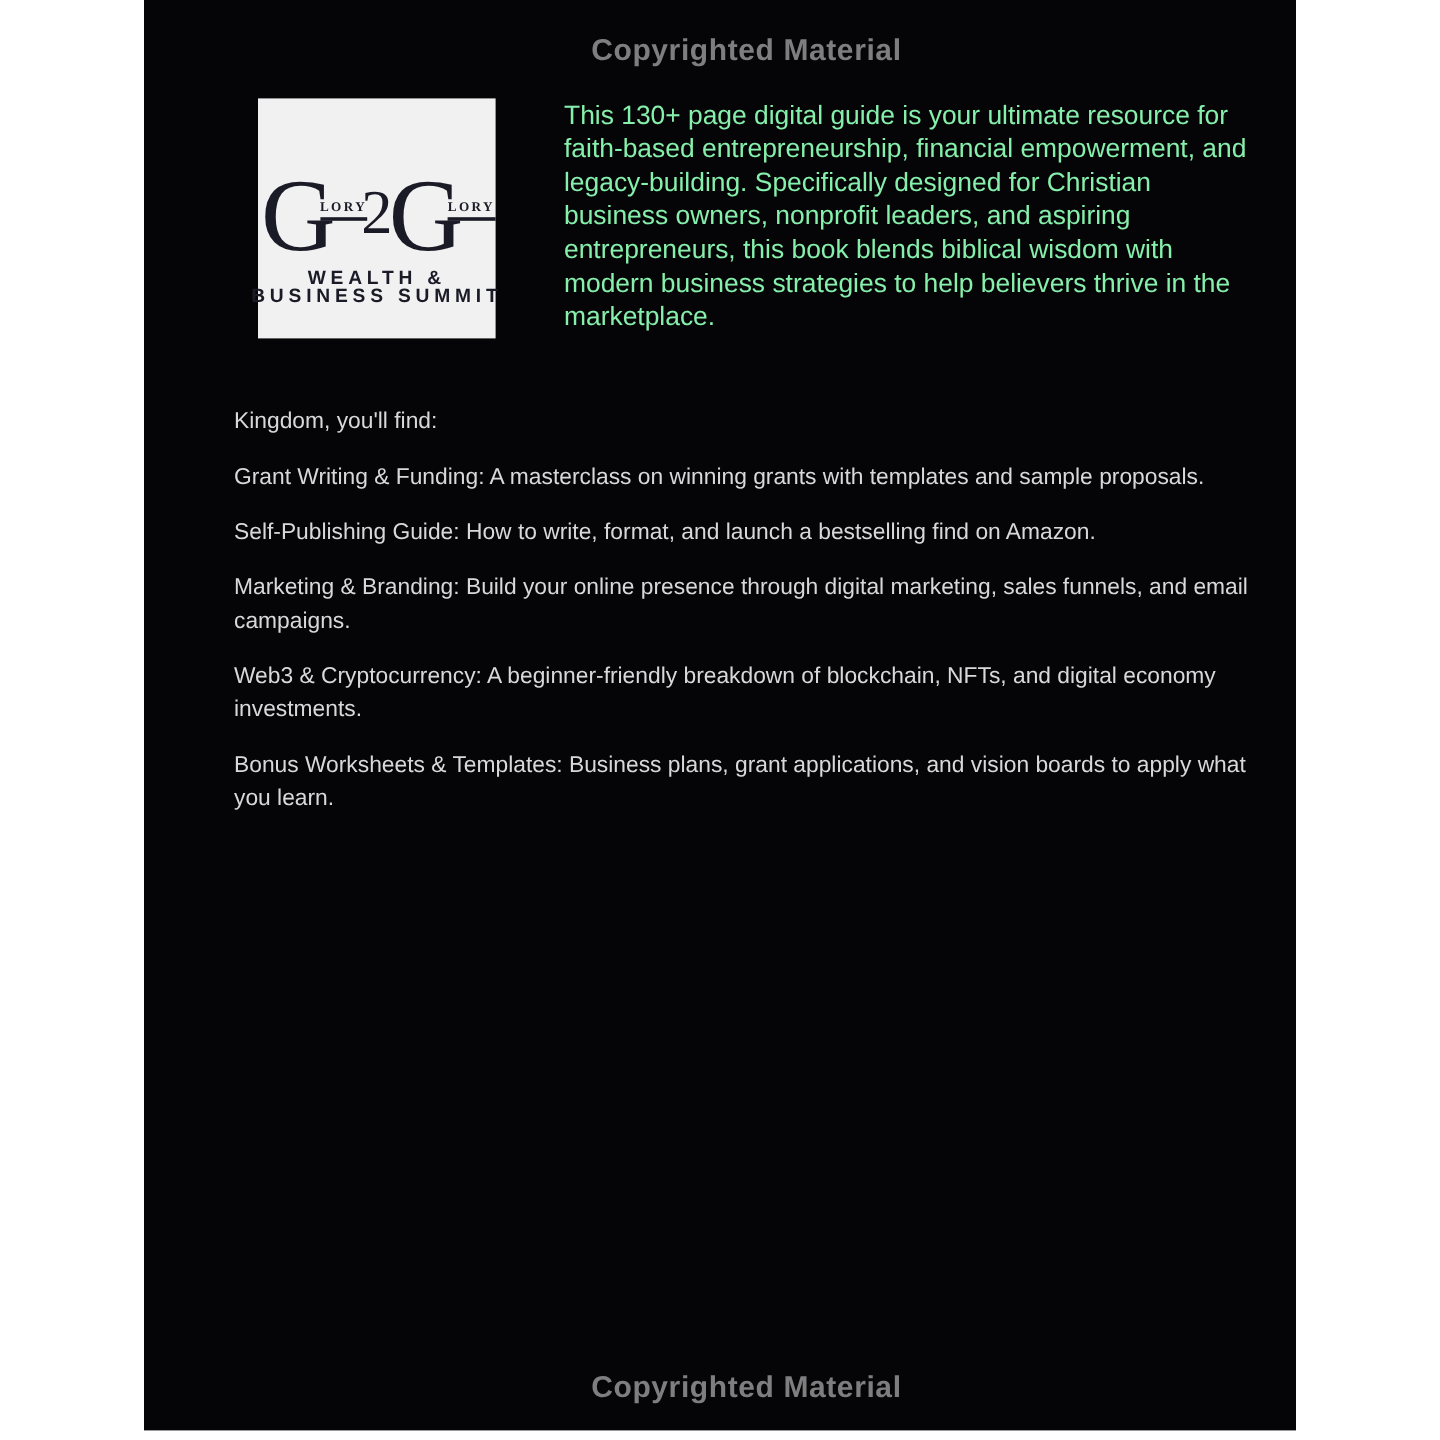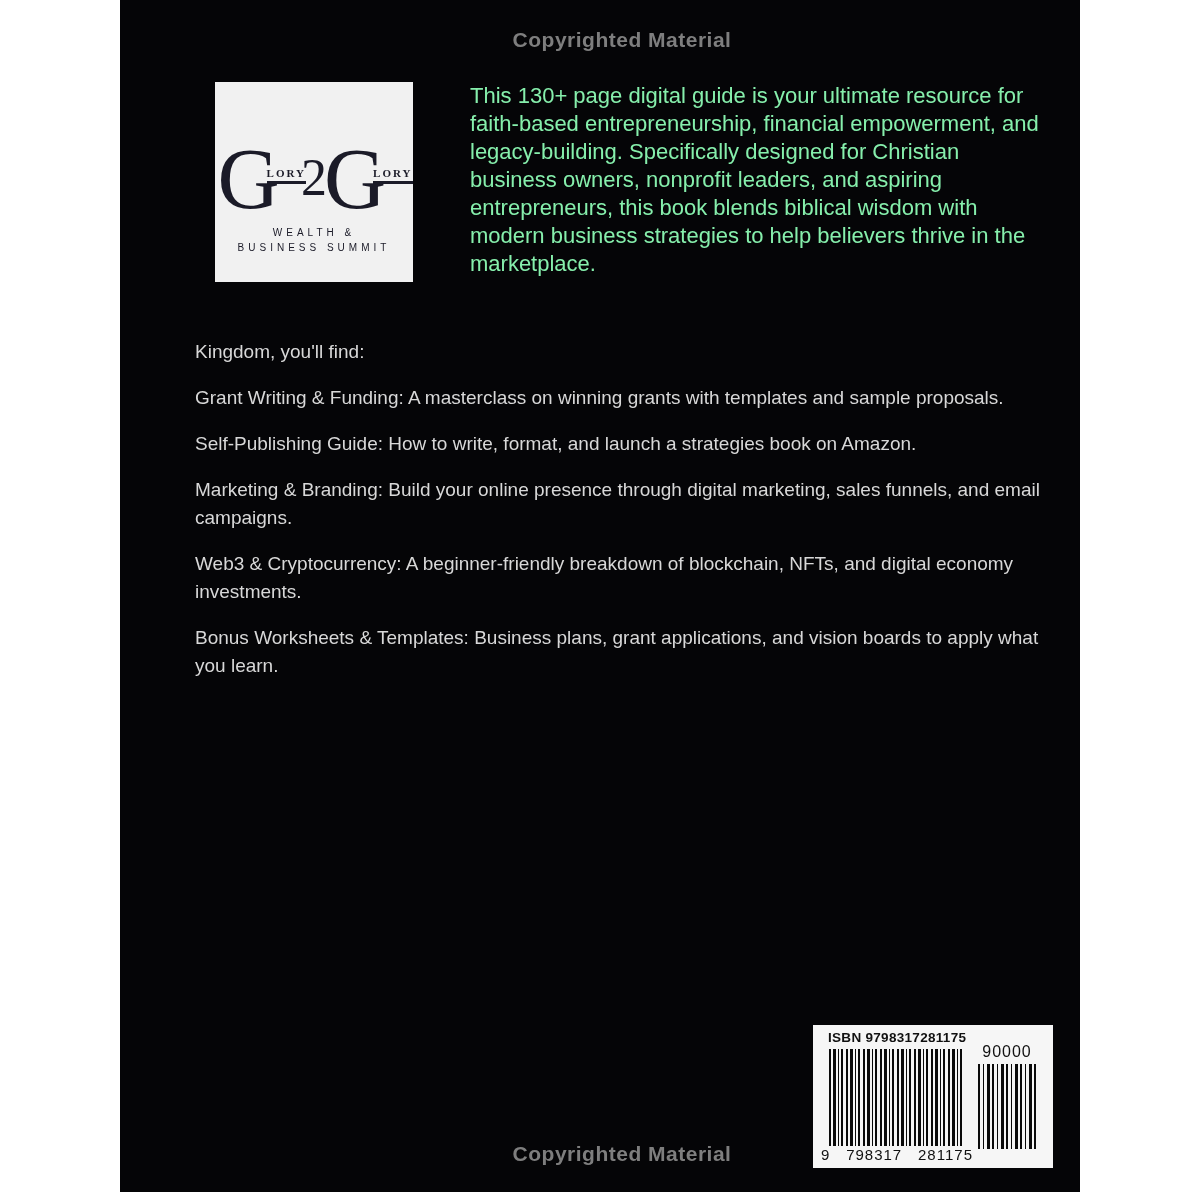--- a/index.html
+++ b/index.html
@@ -8,21 +8,21 @@
   .canvas {
     position: relative; width: 1200px; height: 1200px;
     background: #ffffff; overflow: hidden; margin: 0 auto;
   }
   .book {
     position: absolute; left: 120px; top: 0; width: 960px; height: 1192px;
     background: #050507;
   }
   .watermark {
     position: absolute; left: 0; right: 0; text-align: center;
-    color: #7e7e7e; font-size: 21px; font-weight: bold; letter-spacing: 0.5px; margin-left: 44px;
+    color: #7e7e7e; font-size: 25px; font-weight: bold; letter-spacing: 0.5px; margin-left: 44px;
   }
   .wm-top { top: 28px; }
   .wm-bottom { top: 1142px; }
 
   
   .logo-box {
     position: absolute; left: 95px; top: 82px; width: 198px; height: 200px;
     background: #f1f1f1;
   }
   .logo-inner {
@@ -39,21 +39,21 @@
     letter-spacing: 2px; color: #1b1b28; border-bottom: 3px solid #1b1b28;
     padding-bottom: 2px; margin: 0 -2px 0 -13px; transform: translateY(-4px);
     z-index: 2; white-space: nowrap;
   }
   .numeral2 {
     font-family: "Liberation Serif", serif; font-size: 52px; line-height: 1;
     color: #1b1b28; margin: 0 -3px; transform: translateY(-2px); z-index: 1;
   }
   .summit { margin-top: 9px; text-align: center; }
   .summit-line {
-    font-size: 10px; font-weight: normal; letter-spacing: 4px;
+    font-size: 16px; font-weight: bold; letter-spacing: 4px;
     color: #1b1b28; line-height: 15px; white-space: nowrap;
   }
 
   
   .desc {
     position: absolute; left: 350px; top: 82px; width: 578px;
     color: #86efac; font-size: 22px; line-height: 28px;
   }
 
   
@@ -117,36 +117,23 @@
           <div class="summit-line">BUSINESS SUMMIT</div>
         </div>
       </div>
     </div>
 
     <div class="desc">This 130+ page digital guide is your ultimate resource for faith-based entrepreneurship, financial empowerment, and legacy-building. Specifically designed for Christian business owners, nonprofit leaders, and aspiring entrepreneurs, this book blends biblical wisdom with modern business strategies to help believers thrive in the marketplace.</div>
 
     <div class="content">
       <p>Kingdom, you'll find:</p>
       <p>Grant Writing &amp; Funding: A masterclass on winning grants with templates and sample proposals.</p>
-      <p>Self-Publishing Guide: How to write, format, and launch a strategies book on Amazon.</p>
+      <p>Self-Publishing Guide: How to write, format, and launch a bestselling find on Amazon.</p>
       <p>Marketing &amp; Branding: Build your online presence through digital marketing, sales funnels, and email campaigns.</p>
       <p>Web3 &amp; Cryptocurrency: A beginner-friendly breakdown of blockchain, NFTs, and digital economy investments.</p>
       <p>Bonus Worksheets &amp; Templates: Business plans, grant applications, and vision boards to apply what you learn.</p>
     </div>
 
-    <div class="barcode-box">
-      <div class="isbn-label">ISBN 9798317281175</div>
-      <div class="bars-main"></div>
-      <div class="digits-row">
-        <span>9</span>
-        <span>798317</span>
-        <span>281175</span>
-      </div>
-      <div class="supp">
-        <div class="supp-num">90000</div>
-        <div class="bars-supp"></div>
-      </div>
-    </div>
 
     <div class="watermark wm-bottom">Copyrighted Material</div>
 
   </div>
 </div>
 
 </body></html>

